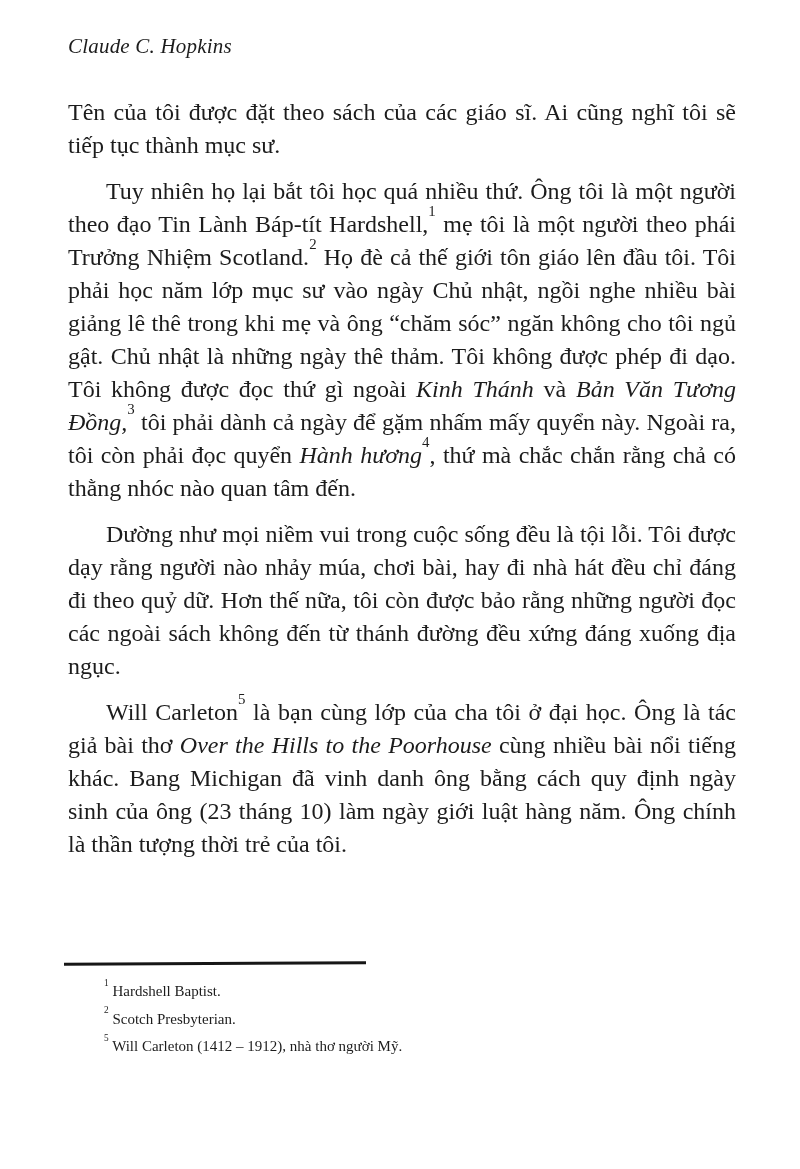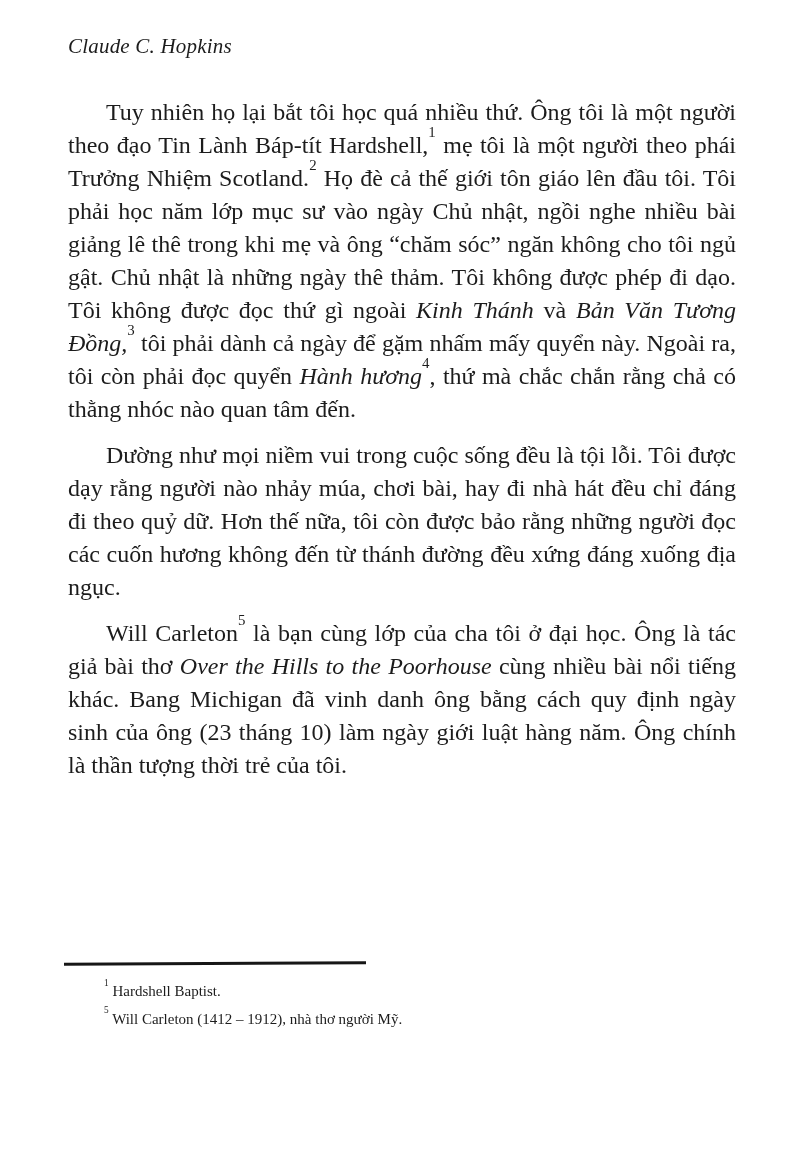--- a/index.html
+++ b/index.html
@@ -73,24 +73,26 @@
     margin: 0;
   }
 </style>
 </head>
 <body>
 
 <div class="page">
   <div class="running-header">Claude C. Hopkins</div>
 
   <div class="body-text">
+      <p class="para"><span>Tên của tôi được đặt theo sách của các giáo sĩ. Ai cũng nghĩ tôi sẽ tiếp tục thành mục sư.</span></p>
       <p class="para indent"><span>Tuy nhiên họ lại bắt tôi học quá nhiều thứ. Ông tôi là một người theo đạo Tin Lành Báp-tít Hardshell,</span><sup class="fn-ref">1</sup><span> mẹ tôi là một người theo phái Trưởng Nhiệm Scotland.</span><sup class="fn-ref">2</sup><span> Họ đè cả thế giới tôn giáo lên đầu tôi. Tôi phải học năm lớp mục sư vào ngày Chủ nhật, ngồi nghe nhiều bài giảng lê thê trong khi mẹ và ông “chăm sóc” ngăn không cho tôi ngủ gật. Chủ nhật là những ngày thê thảm. Tôi không được phép đi dạo. Tôi không được đọc thứ gì ngoài </span><i>Kinh Thánh</i><span> và </span><i>Bản Văn Tương Đồng,</i><sup class="fn-ref">3</sup><span> tôi phải dành cả ngày để gặm nhấm mấy quyển này. Ngoài ra, tôi còn phải đọc quyển </span><i>Hành hương</i><sup class="fn-ref">4</sup><span>, thứ mà chắc chắn rằng chả có thằng nhóc nào quan tâm đến.</span></p>
-      <p class="para indent"><span>Dường như mọi niềm vui trong cuộc sống đều là tội lỗi. Tôi được dạy rằng người nào nhảy múa, chơi bài, hay đi nhà hát đều chỉ đáng đi theo quỷ dữ. Hơn thế nữa, tôi còn được bảo rằng những người đọc các cuốn hương không đến từ thánh đường đều xứng đáng xuống địa ngục.</span></p>
+      <p class="para indent"><span>Dường như mọi niềm vui trong cuộc sống đều là tội lỗi. Tôi được dạy rằng người nào nhảy múa, chơi bài, hay đi nhà hát đều chỉ đáng đi theo quỷ dữ. Hơn thế nữa, tôi còn được bảo rằng những người đọc các ngoài sách không đến từ thánh đường đều xứng đáng xuống địa ngục.</span></p>
       <p class="para indent"><span>Will Carleton</span><sup class="fn-ref">5</sup><span> là bạn cùng lớp của cha tôi ở đại học. Ông là tác giả bài thơ </span><i>Over the Hills to the Poorhouse</i><span> cùng nhiều bài nổi tiếng khác. Bang Michigan đã vinh danh ông bằng cách quy định ngày sinh của ông (23 tháng 10) làm ngày giới luật hàng năm. Ông chính là thần tượng thời trẻ của tôi.</span></p>
     </div>
 
   <div class="footnote-sep"></div>
 
   <div class="footnotes">
       <p class="footnote"><sup class="fn-ref">1</sup><span> Hardshell Baptist.</span></p>
+      <p class="footnote"><sup class="fn-ref">2</sup><span> Scotch Presbyterian.</span></p>
       <p class="footnote"><sup class="fn-ref">5</sup><span> Will Carleton (1412 – 1912), nhà thơ người Mỹ.</span></p>
     </div>
 </div>
 
 </body></html>

